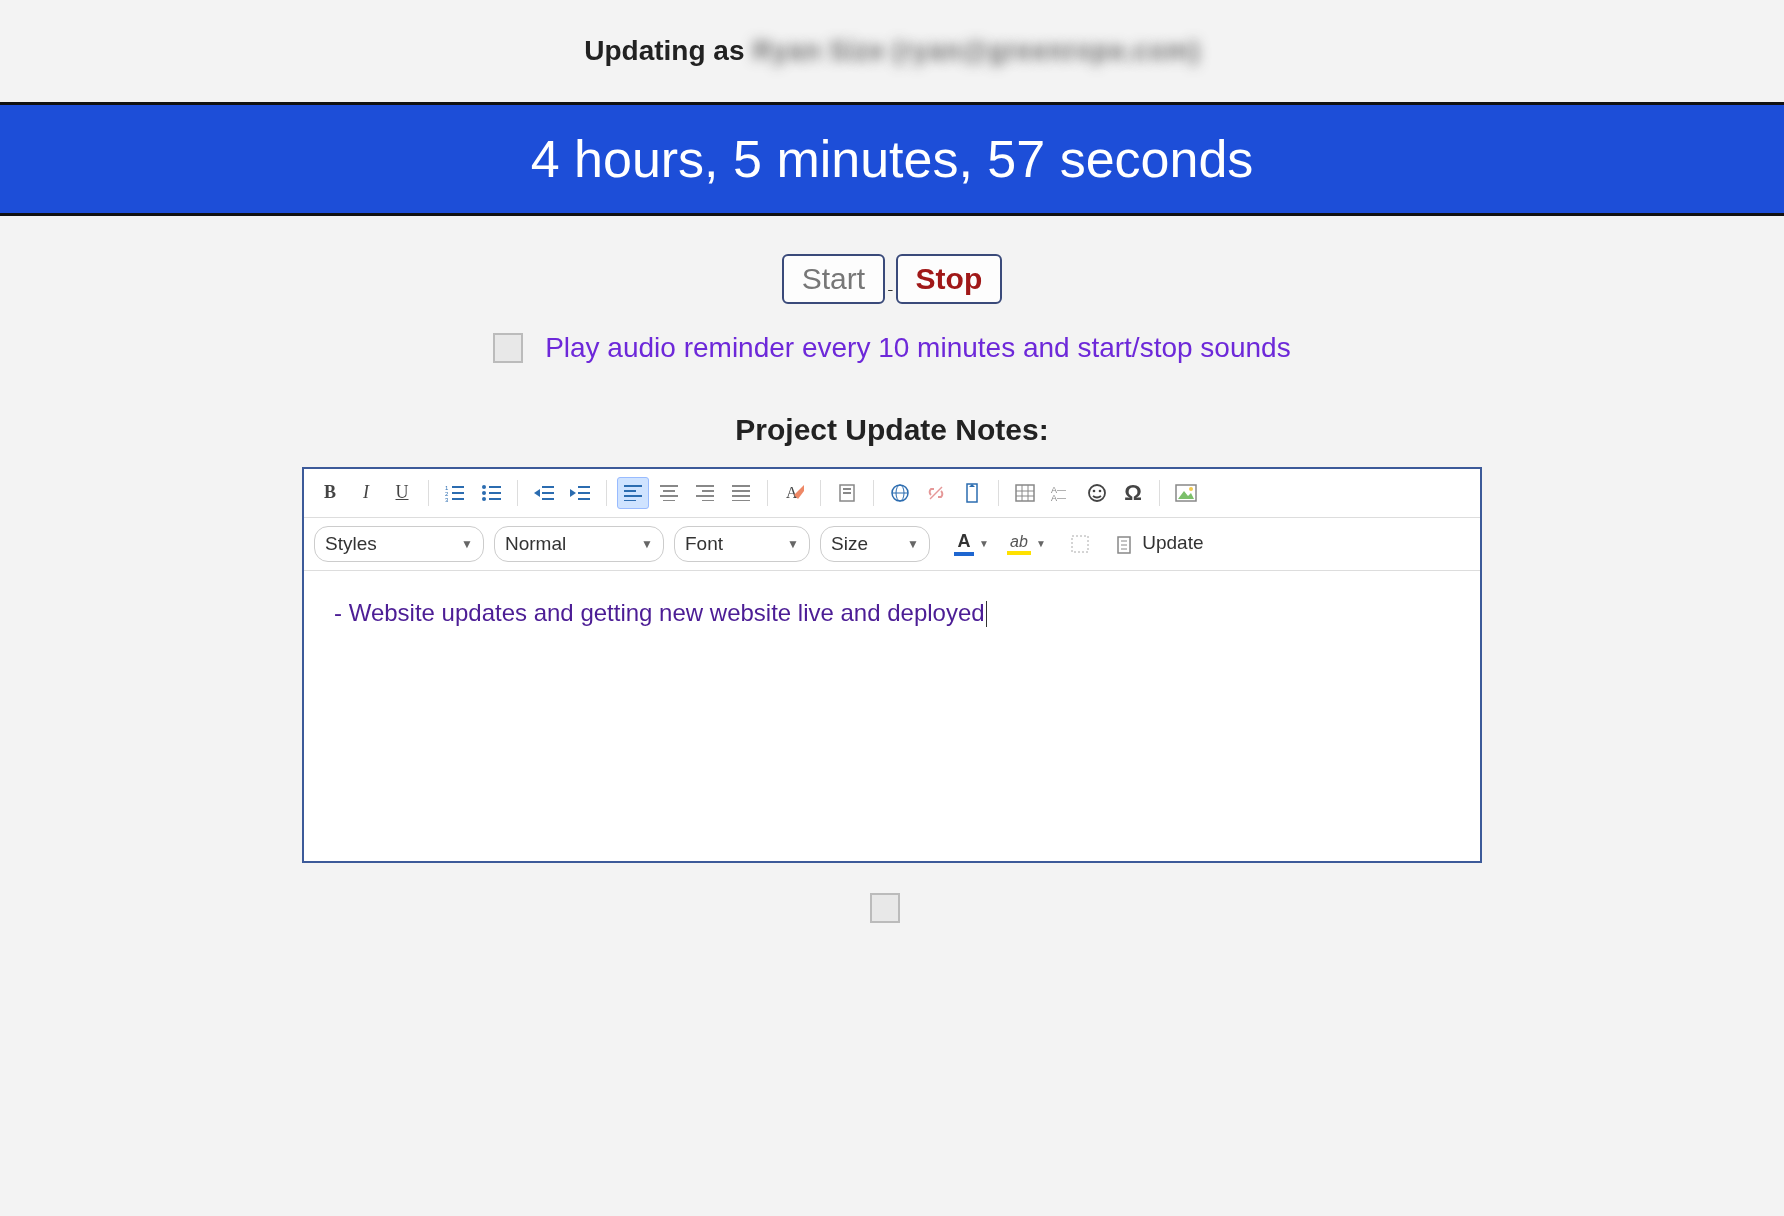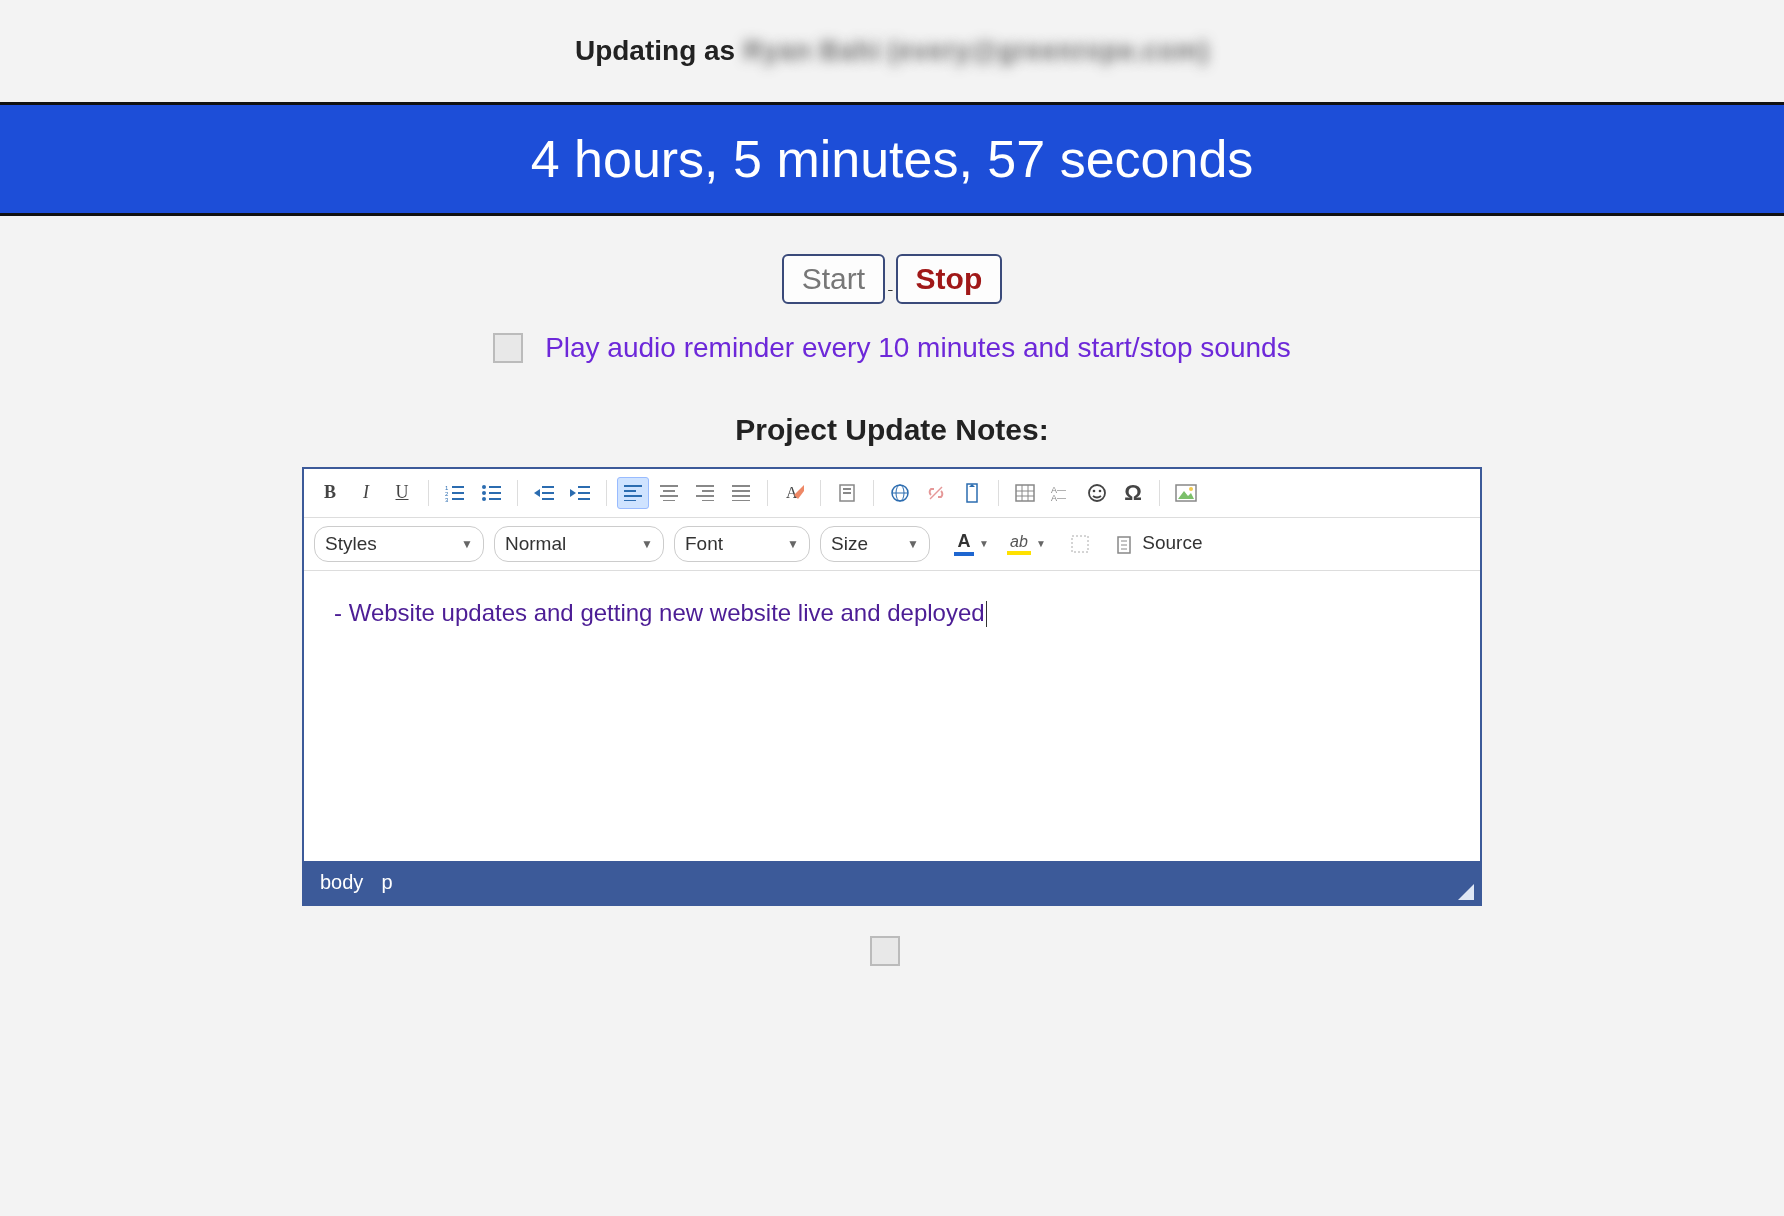--- a/index.html
+++ b/index.html
@@ -185,21 +185,21 @@
     padding: 30px 0;
     color: #222;
   }
   svg { display:block; }
 </style>
 </head>
 <body>
 
 <div class="header-row">
   <span>Updating as </span>
-  <span class="blurred">Ryan Bahi (every@greenrope.com)</span>
+  <span class="blurred">Ryan Size (ryan@greenrope.com)</span>
 </div>
 
 <div class="timer-bar">
   <span>4 hours, 5 minutes, 57 seconds</span>
 </div>
 
 <div class="controls-row">
   <button class="btn start">Start</button>
   <button class="btn stop">Stop</button>
 </div>
@@ -391,30 +391,25 @@
         </svg>
     </span>
     <span class="sep"></span>
     <span class="tb-btn" style="width:auto;padding:0 6px;">
       <svg width="18" height="20" style="display:inline-block;vertical-align:middle;">
           <rect x="2" y="2" width="12" height="16" fill="none" stroke="#888" stroke-width="1.5"></rect>
           <line x1="5" y1="6" x2="11" y2="6" stroke="#888"></line>
           <line x1="5" y1="10" x2="11" y2="10" stroke="#888"></line>
           <line x1="5" y1="14" x2="11" y2="14" stroke="#888"></line>
         </svg>
-      <span class="src-label">Source</span>
+      <span class="src-label">Update</span>
     </span>
   </div>
 
   <div class="editor-body">
     <span>- Website updates and getting new website live and deployed</span><span class="cursor"></span>
   </div>
 
-  <div class="editor-footer">
-    <span class="path-seg">body</span>
-    <span class="path-seg">p</span>
-    <span class="resize"></span>
-  </div>
 </div>
 
 <div class="checkbox-row2">
   <span class="cb"></span>
 </div>
 
 </body></html>

